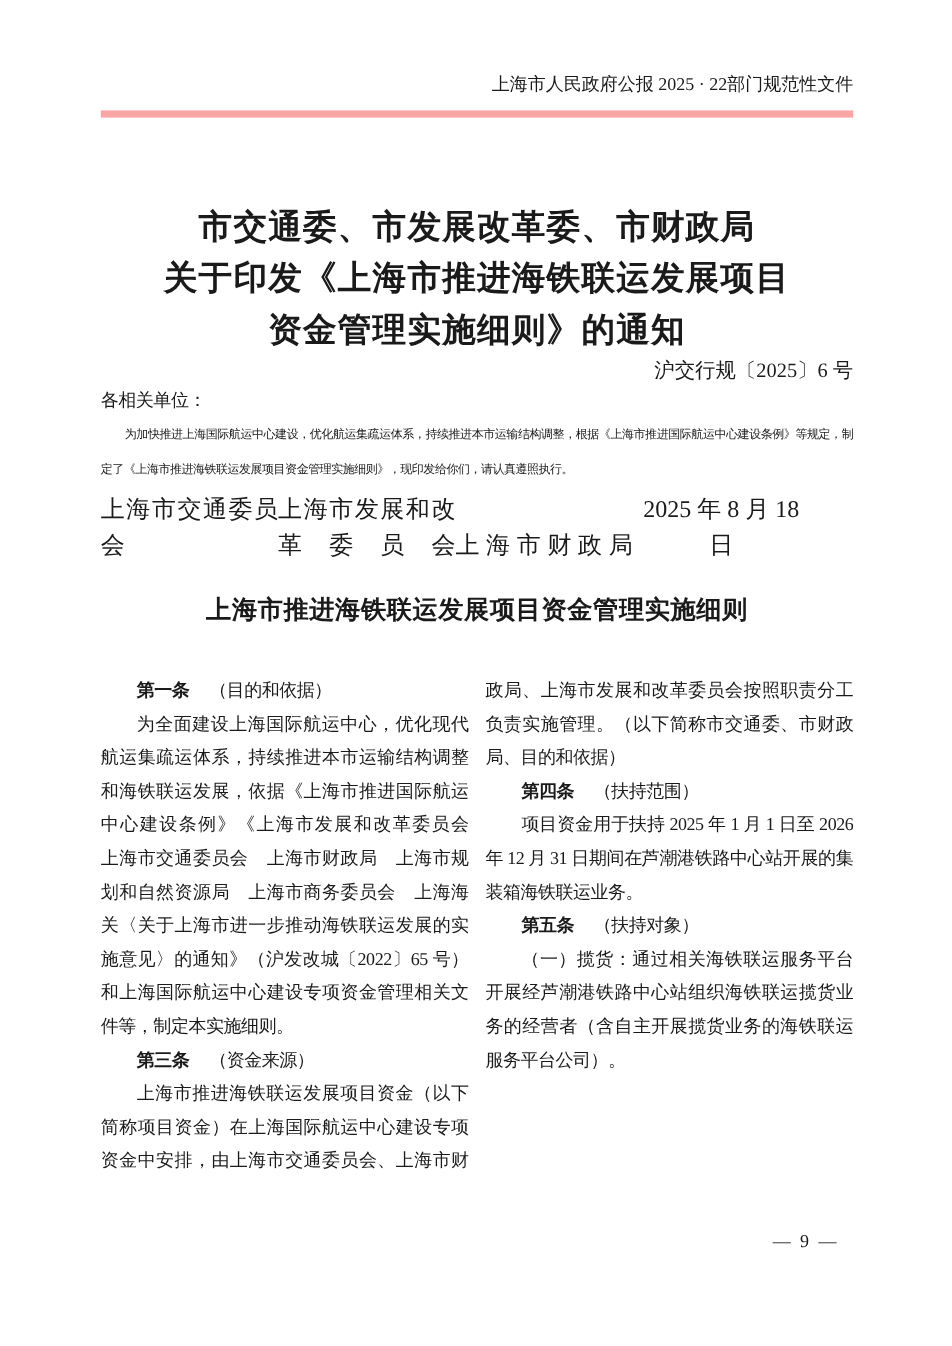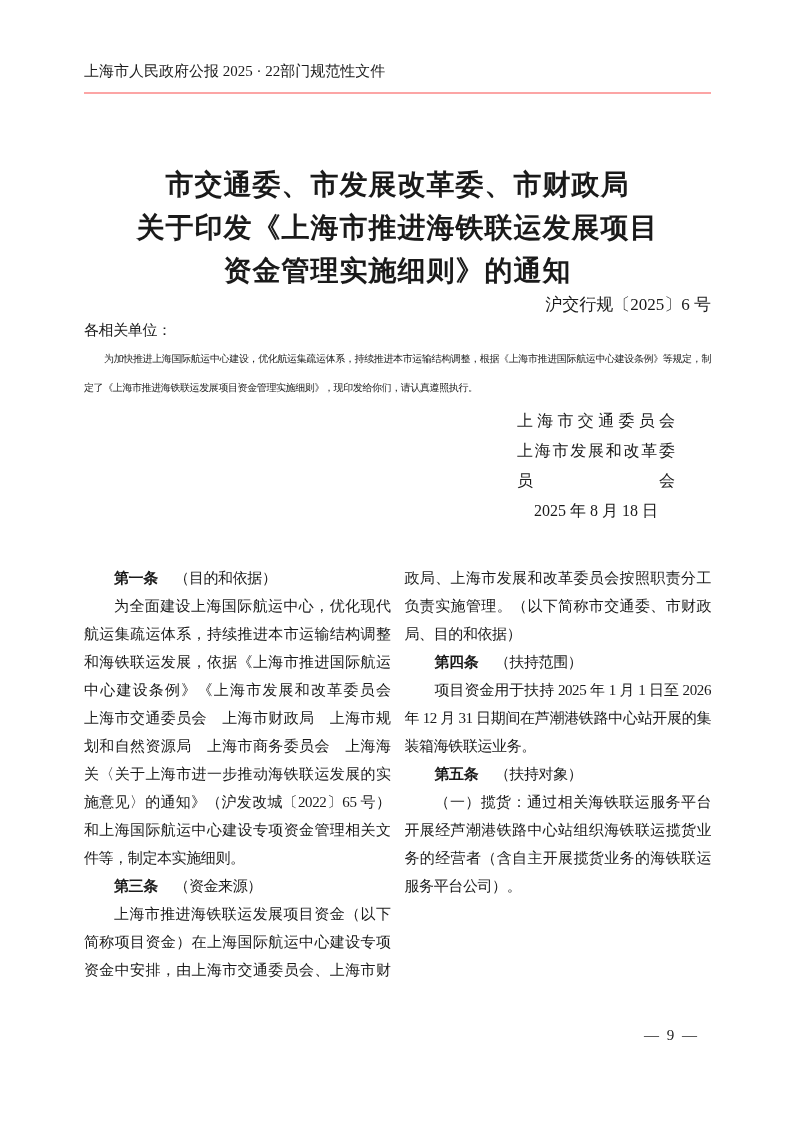--- a/index.html
+++ b/index.html
@@ -15,26 +15,26 @@
     background: #ffffff;
     box-sizing: border-box;
     padding: 60px 82px 0 84px;
     color: #1a1a1a;
     font-family: "Liberation Serif", "DejaVu Serif", serif;
     overflow: hidden;
   }
   
   .header {
     display: flex;
-    justify-content: flex-start;
+    justify-content: flex-end;
     align-items: flex-end;
     font-size: 15px;
     line-height: 22px;
     padding-bottom: 10px;
-    border-bottom: 2px solid #fca5a5;
+    border-bottom: 6px solid #fca5a5;
   }
   
   .notice-title {
     margin: 69px 0 0 0;
     font-family: "Liberation Sans", "DejaVu Sans", sans-serif;
     font-weight: 700;
     font-size: 28px;
     line-height: 43px;
     text-align: center;
     letter-spacing: 1px;
@@ -55,23 +55,23 @@
     margin: 0;
     font-size: 10px;
     line-height: 29px;
     letter-spacing: -0.4px;
     text-align: justify;
     text-indent: 2em;
   }
   .signature-block {
     margin: 4px 36px 0 0;
     display: flex;
-    flex-direction: column;
+    flex-direction: row;
     align-items: flex-end;
-    font-size: 16px;
+    font-size: 20px;
     line-height: 30px;
   }
   .sig-line {
     width: 158px;
     text-align: justify;
     text-align-last: justify;
   }
   .sig-date {
     width: 158px;
     text-align: center;
@@ -140,25 +140,27 @@
 
     <div class="doc-number">沪交行规〔2025〕6 号</div>
 
     <div class="salutation">各相关单位：</div>
 
     <p class="notice-body">为加快推进上海国际航运中心建设，优化航运集疏运体系，持续推进本市运输结构调整，根据《上海市推进国际航运中心建设条例》等规定，制定了《上海市推进海铁联运发展项目资金管理实施细则》，现印发给你们，请认真遵照执行。</p>
 
     <div class="signature-block">
       <div class="sig-line">上海市交通委员会</div>
       <div class="sig-line">上海市发展和改革委员会</div>
+      <div class="sig-line">上海市财政局</div>
       <div class="sig-date">2025 年 8 月 18 日</div>
     </div>
   </div>
 
   <div class="regulation">
+    <h2 class="reg-title">上海市推进海铁联运发展项目资金管理实施细则</h2>
 
     <div class="columns">
 
       <div class="article">
         <div class="article-heading">
           <span class="art-no">第一条</span><span class="art-subject">（目的和依据）</span>
         </div>
         <p class="article-body">为全面建设上海国际航运中心，优化现代航运集疏运体系，持续推进本市运输结构调整和海铁联运发展，依据《上海市推进国际航运中心建设条例》《上海市发展和改革委员会　上海市交通委员会　上海市财政局　上海市规划和自然资源局　上海市商务委员会　上海海关〈关于上海市进一步推动海铁联运发展的实施意见〉的通知》（沪发改城〔2022〕65 号）和上海国际航运中心建设专项资金管理相关文件等，制定本实施细则。</p>
       </div>
 

